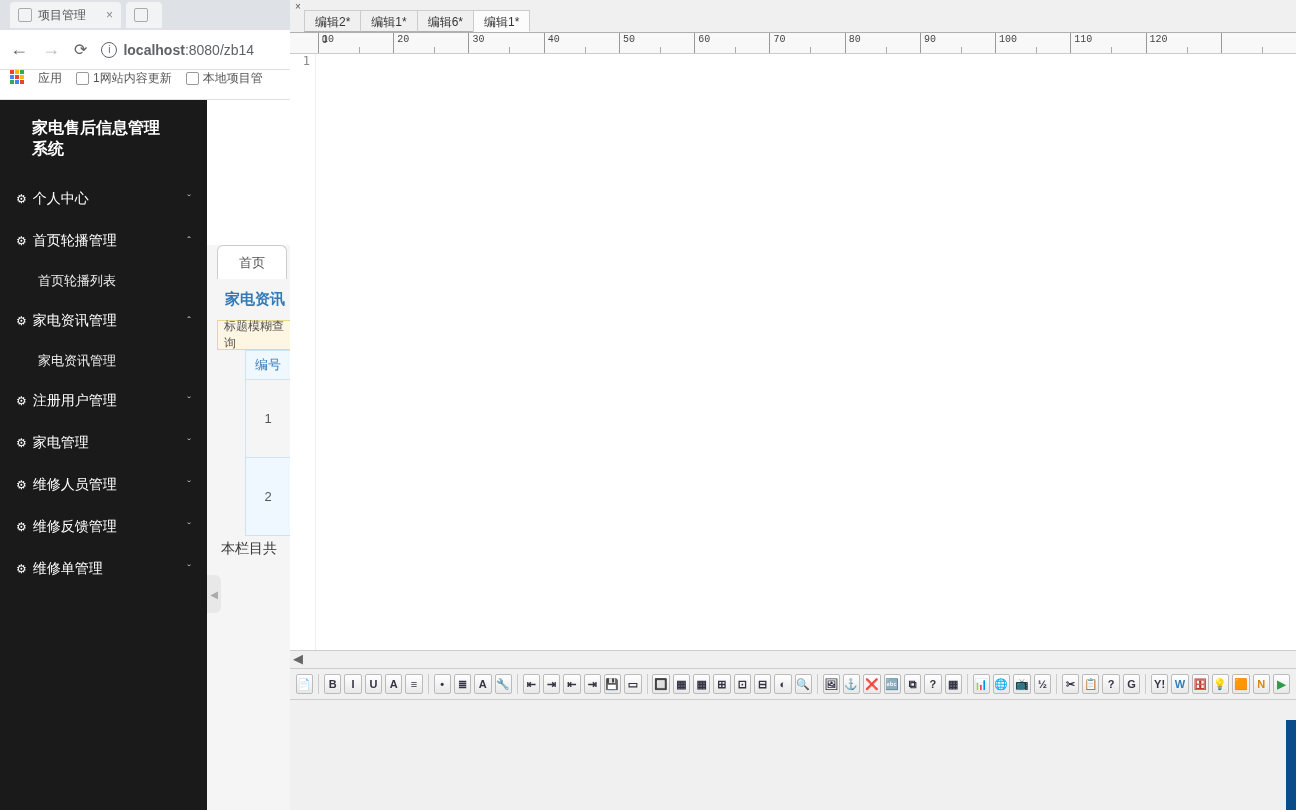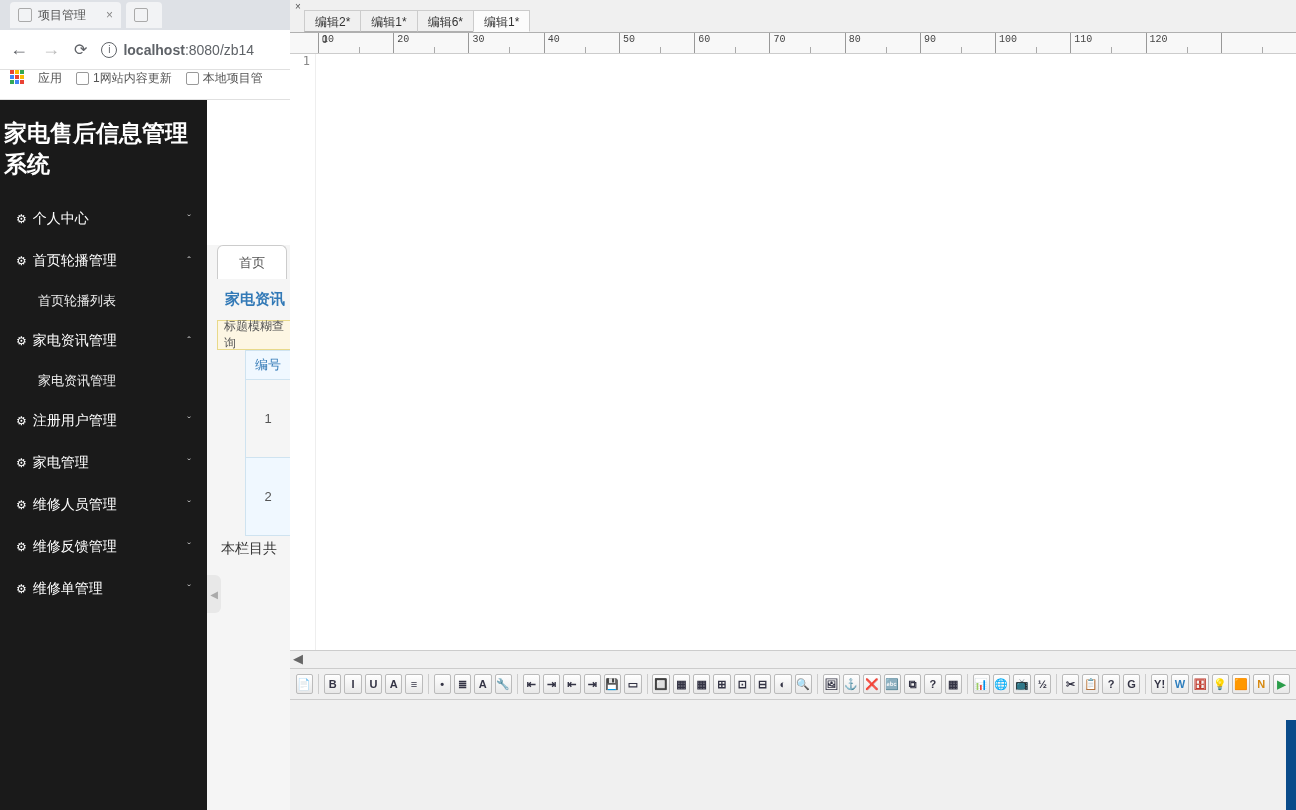--- a/index.html
+++ b/index.html
@@ -28,21 +28,21 @@
 .apps-ic span { background: #ea4335; }
 .apps-ic span:nth-child(2){background:#fbbc05;} .apps-ic span:nth-child(3){background:#34a853;}
 .apps-ic span:nth-child(4){background:#4285f4;} .apps-ic span:nth-child(5){background:#ea4335;} .apps-ic span:nth-child(6){background:#fbbc05;}
 .apps-ic span:nth-child(7){background:#34a853;} .apps-ic span:nth-child(8){background:#4285f4;} .apps-ic span:nth-child(9){background:#ea4335;}
 .bm-item { display: flex; align-items: center; gap: 4px; }
 .bm-page-ic { width: 13px; height: 13px; border: 1px solid #999; border-radius: 2px; }
 
 
 .admin-app { position: absolute; left: 0; top: 100px; width: 290px; height: 710px; display: flex; }
 .sidebar { width: 207px; background: #1a1a1a; color: #fff; }
-.sidebar-title { padding: 18px 4px; font-size: 23px; font-weight: bold; }
+.sidebar-title { padding: 18px 32px; font-size: 16px; font-weight: bold; }
 .menu-item { display: flex; align-items: center; justify-content: space-between; padding: 12px 16px; font-size: 14px; cursor: pointer; }
 .menu-item .label-wrap { display: flex; align-items: center; gap: 6px; }
 .gear-ic { font-size: 12px; }
 .chevron { font-size: 11px; color: #ccc; }
 .submenu-item { padding: 10px 16px 10px 38px; font-size: 13px; color: #eee; cursor: pointer; }
 
 
 .content-frag { position: absolute; left: 207px; top: 145px; width: 83px; height: 665px; background: #f5f5f5; }
 .tab-home { position: absolute; top: 0; left: 10px; width: 70px; height: 34px; background: #fff; border: 1px solid #ccc; border-radius: 6px 6px 0 0; display: flex; align-items: center; justify-content: center; font-size: 13px; color: #555; border-bottom: none; font-family: Liberation Mono, monospace; }
 .section-title { position: absolute; top: 45px; left: 18px; font-size: 15px; color: #337ab7; font-weight: bold; }

